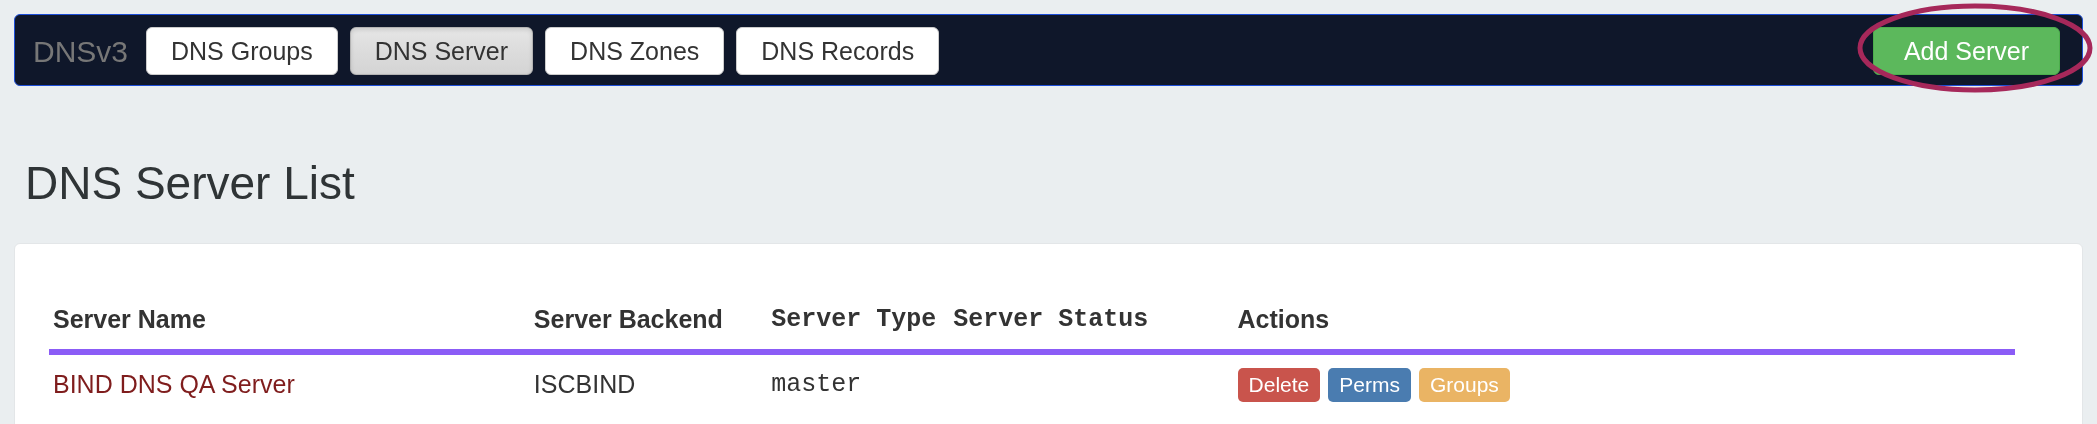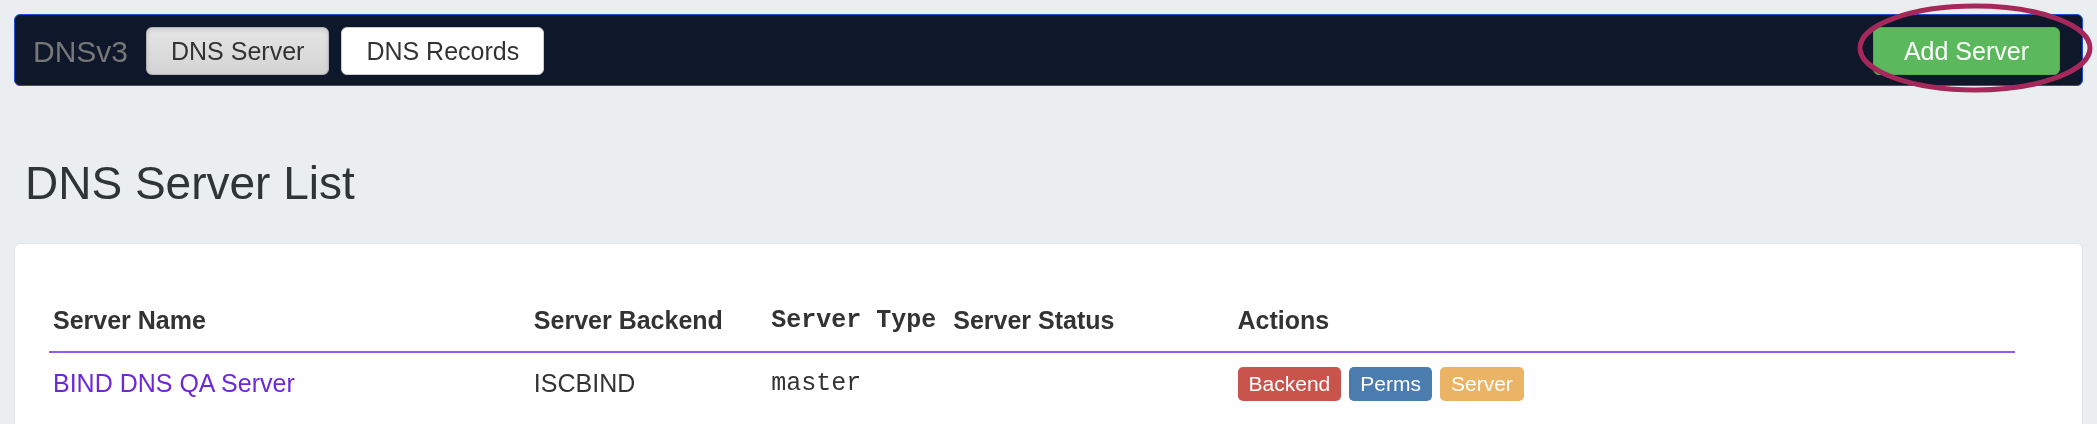--- a/index.html
+++ b/index.html
@@ -127,41 +127,41 @@
     border-collapse: collapse;
   }
   .table th, .table td {
     text-align: left;
     vertical-align: middle;
     padding: 0;
     margin: 0;
   }
   .thead-row {
     height: 62px;
-    border-bottom: 2px solid #8b5cf6;
+    border-bottom: 6px solid #8b5cf6;
   }
   .table th {
     font-size: 25px;
     font-weight: bold;
     color: #333333;
     white-space: nowrap;
   }
   .tbody-row { height: 62px; }
   .table td {
     font-size: 25px;
     color: #333333;
     white-space: nowrap;
   }
-  .cell-link { color: #6d28d9; cursor: pointer; }
+  .cell-link { color: #7f1d1d; cursor: pointer; }
 
   
   .col-name    { width: 470px; padding-left: 4px !important; }
   .col-backend { width: 232px; }
   .col-type    { width: 178px; font-family: Liberation Mono, monospace; }
-  .col-status  { width: 278px; }
+  .col-status  { width: 278px; font-family: Liberation Mono, monospace; }
   .col-actions { width: 760px; }
 
   .actions {
     display: flex;
     gap: 8px;
     align-items: center;
   }
   .pill {
     display: inline-flex;
     align-items: center;
@@ -179,21 +179,23 @@
   .pill-push   { background: #4a7cb0; }
   .pill-perms  { background: #eab464; }
 </style>
 </head>
 <body>
 
 <div class="navbar">
   <div class="brand">DNSv3</div>
 
   <div class="nav-tabs">
+    <div class="nav-btn">DNS Groups</div>
     <div class="nav-btn active">DNS Server</div>
+    <div class="nav-btn">DNS Zones</div>
     <div class="nav-btn">DNS Records</div>
   </div>
 
   <div class="add-btn">Add Server</div>
 </div>
 
 <svg class="annot" viewBox="0 0 240 92" xmlns="http://www.w3.org/2000/svg">
   <ellipse cx="120" cy="46" rx="115" ry="42" fill="none" stroke="#a6285a" stroke-width="5"></ellipse>
 </svg>
 
@@ -213,21 +215,21 @@
     <tbody>
       <tr class="tbody-row">
         <td class="col-name">
           <span class="cell-link">BIND DNS QA Server</span>
         </td>
         <td class="col-backend">ISCBIND</td>
         <td class="col-type">master</td>
         <td class="col-status"></td>
         <td class="col-actions">
           <div class="actions">
-            <span class="pill pill-delete">Backend</span>
+            <span class="pill pill-delete">Delete</span>
             <span class="pill pill-push">Perms</span>
-            <span class="pill pill-perms">Server</span>
+            <span class="pill pill-perms">Groups</span>
           </div>
         </td>
       </tr>
     </tbody>
   </table>
 </div>
 
 </body></html>

